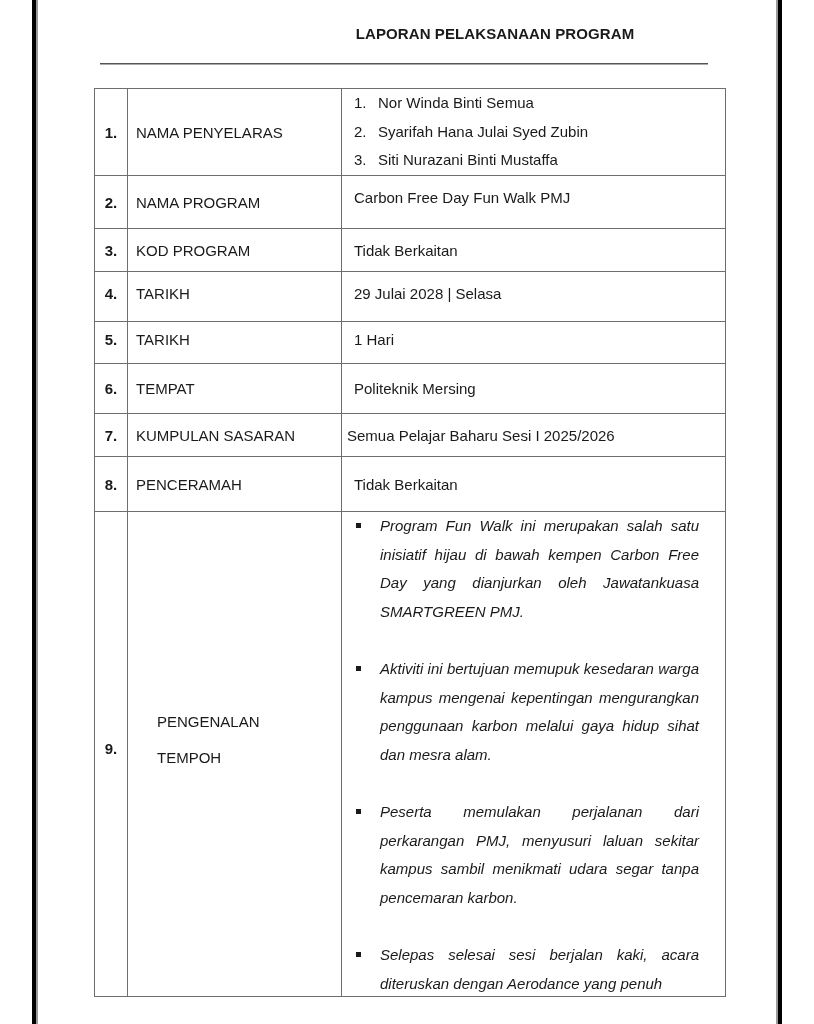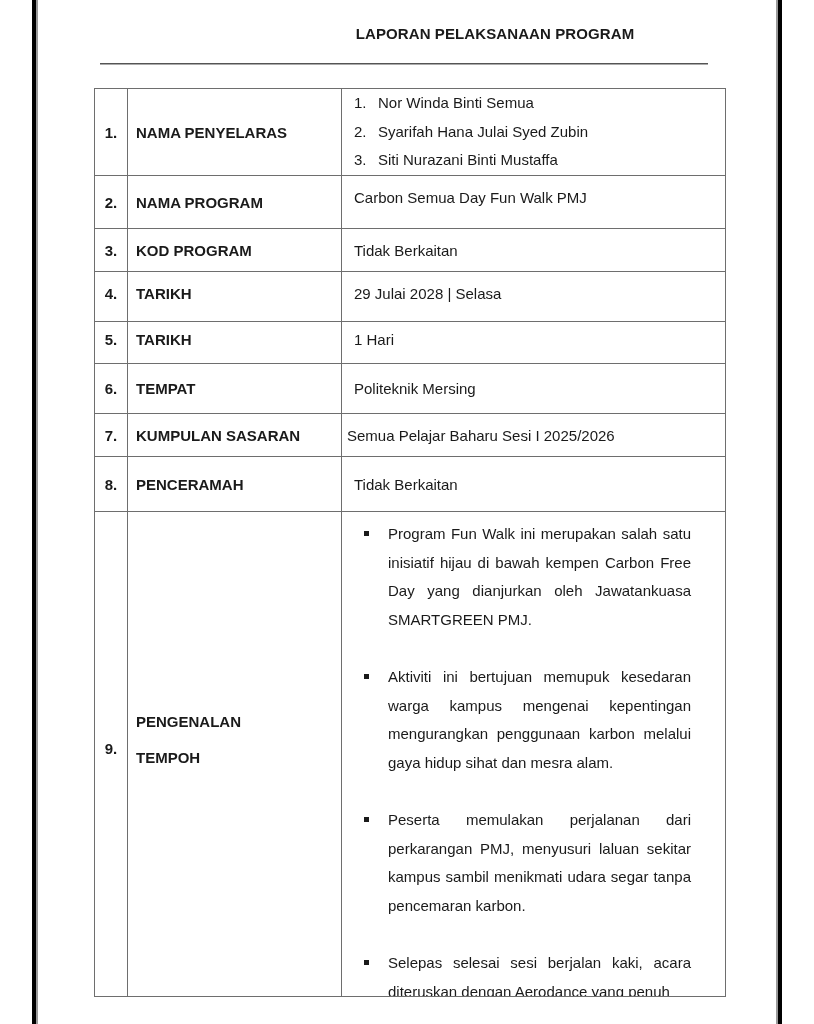--- a/index.html
+++ b/index.html
@@ -15,30 +15,30 @@
   .rule { position: absolute; left: 100px; top: 63px; width: 608px; height: 1px;
           background: #555; border-bottom: 1px solid #aaa; }
 
   table.report { position: absolute; left: 94px; top: 88px; width: 631px;
                  border-collapse: collapse; table-layout: fixed; font-size: 15px; }
   table.report td { border: 1px solid #6e6e6e; padding: 0; vertical-align: middle; }
   col.c-num { width: 33px; }
   col.c-label { width: 214px; }
   col.c-val { width: 384px; }
   td.num { text-align: center; font-weight: bold; }
-  td.label { font-weight: bold; padding-left: 8px !important; }
+  td.label { font-weight: normal; padding-left: 8px !important; }
   td.val { padding-left: 12px !important; }
   td.val.tight { padding-left: 5px !important; }
 
   .names { list-style: none; margin: 0; padding: 0; }
   .names li { line-height: 28.5px; display: flex; }
   .names .n { width: 24px; display: inline-block; }
 
-  .row9-label { line-height: 36px; }
-  .bullets { list-style: none; margin: 8px; padding: 0 26px 0 13px; }
+  .row9-label { line-height: 36px; margin-left: 21px; }
+  .bullets { list-style: none; margin: 0; padding: 0 26px 0 13px; font-style: italic; }
   .bullets li { position: relative; padding-left: 25px; line-height: 28.6px;
                 text-align: justify; margin-bottom: 28.6px; }
   .bullets li::before { content: ""; position: absolute; left: 1px; top: 11px;
                         width: 5px; height: 5px; background: #1a1a1a; }
   .row9-val { vertical-align: top !important; overflow: hidden; }
   .row9-inner { height: 484px; overflow: hidden; padding-top: 0; }
 </style>
 </head>
 <body>
 
@@ -71,21 +71,21 @@
           <li>
               <span class="n">3.</span>
               <span>Siti Nurazani Binti Mustaffa</span>
             </li>
         </ul>
       </td>
     </tr>
     <tr style="height:53px">
       <td class="num">2.</td>
       <td class="label">NAMA PROGRAM</td>
-      <td class="val" style="vertical-align:top;padding-top:13px">Carbon Semua Day Fun Walk PMJ</td>
+      <td class="val" style="vertical-align:top;padding-top:13px">Carbon Free Day Fun Walk PMJ</td>
     </tr>
     <tr style="height:43px">
       <td class="num">3.</td>
       <td class="label">KOD PROGRAM</td>
       <td class="val">Tidak Berkaitan</td>
     </tr>
     <tr style="height:50px">
       <td class="num" style="vertical-align:top;padding-top:13px">4.</td>
       <td class="label" style="vertical-align:top;padding-top:13px">TARIKH</td>
       <td class="val" style="vertical-align:top;padding-top:13px;padding-left:11px">29 Julai 2028 | Selasa</td>

